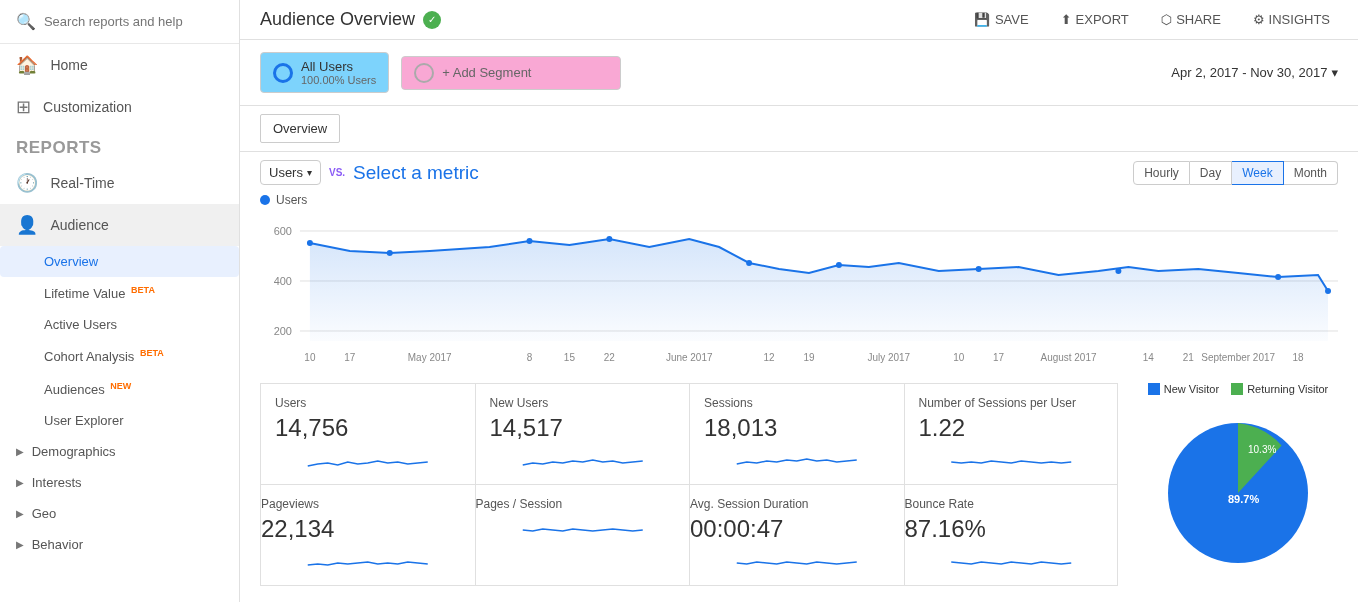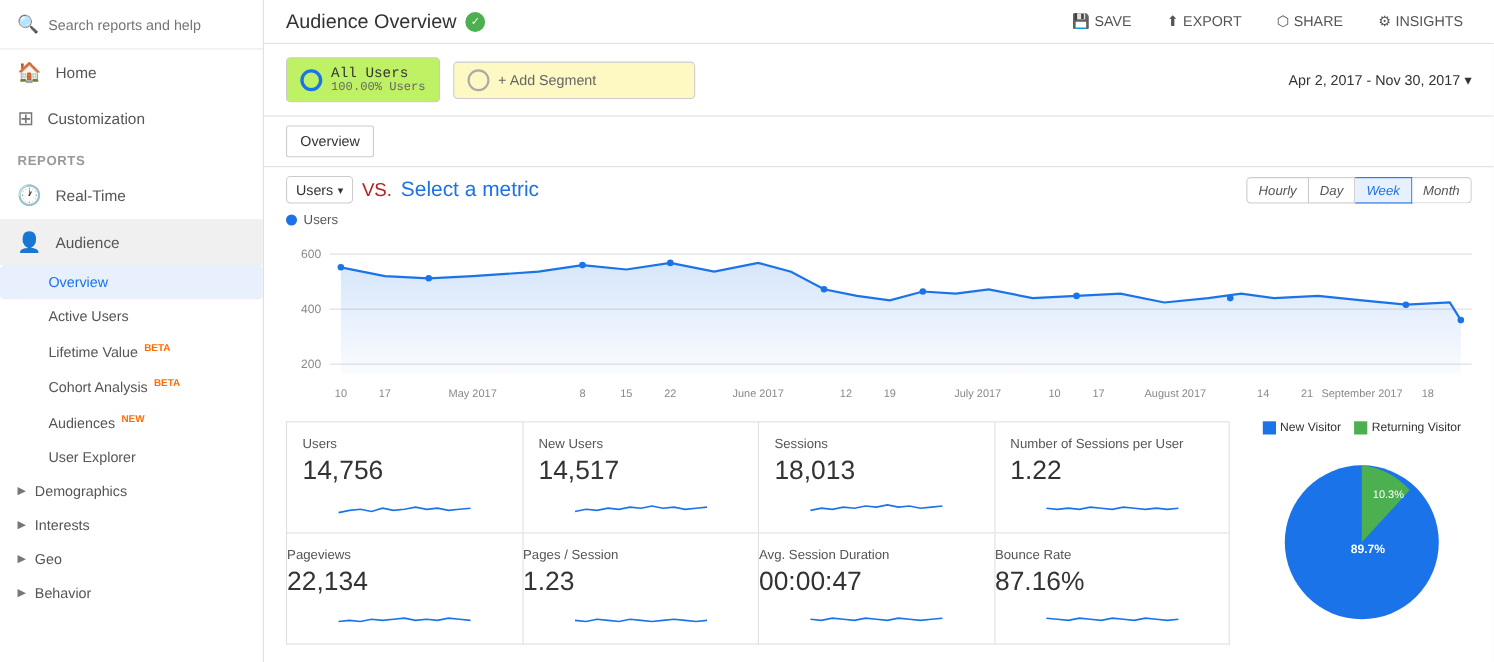--- a/index.html
+++ b/index.html
@@ -30,21 +30,21 @@
       align-items: center;
       padding: 10px 16px;
       cursor: pointer;
       color: #555;
       font-size: 14px;
     }
     .nav-item .nav-icon { margin-right: 12px; font-size: 18px; color: #777; }
 
     .reports-label {
       padding: 10px 16px 4px;
-      font-size: 12px;
+      font-size: 17px;
       color: #999;
       font-weight: bold;
       letter-spacing: 0.5px;
     }
 
     .nav-sub {
       padding: 8px 16px 8px 44px;
       cursor: pointer;
       color: #555;
       font-size: 13px;
@@ -99,29 +99,29 @@
     .segment-bar {
       display: flex;
       align-items: center;
       padding: 12px 20px;
       gap: 12px;
       border-bottom: 1px solid #e0e0e0;
     }
     .segment-chip {
       display: flex; align-items: center; gap: 8px;
       border: 1px solid #ccc; border-radius: 4px; padding: 6px 12px;
-      font-size: 13px; cursor: pointer; background: #bef264; font-family: Liberation Mono, monospace;
+      font-size: 13px; cursor: pointer; background: #7dd3fc;
     }
     .segment-chip .circle-icon {
       width: 20px; height: 20px; border: 3px solid #1a73e8; border-radius: 50%;
     }
     .add-segment-chip {
       display: flex; align-items: center; gap: 8px;
       border: 1px solid #ccc; border-radius: 4px; padding: 6px 12px;
-      font-size: 13px; cursor: pointer; color: #666; background: #fef9c3;
+      font-size: 13px; cursor: pointer; color: #666; background: #f9a8d4;
       flex: 1; max-width: 220px;
     }
     .add-segment-chip .circle-empty {
       width: 20px; height: 20px; border: 2px solid #aaa; border-radius: 50%;
     }
 
     .date-range {
       margin-left: auto; color: #333; font-size: 13px; cursor: pointer;
       display: flex; align-items: center; gap: 4px;
     }
@@ -137,26 +137,26 @@
     }
 
     
     .chart-controls {
       display: flex; align-items: center; padding: 8px 20px; gap: 8px;
     }
     .metric-dropdown {
       display: flex; align-items: center; gap: 4px; border: 1px solid #ccc;
       border-radius: 4px; padding: 4px 8px; cursor: pointer; font-size: 13px; background: #fff;
     }
-    .vs-label { color: #b91c1c; font-size: 17px; }
+    .vs-label { color: #8b5cf6; font-size: 10px; font-weight: bold; }
     .select-metric { color: #1a73e8; font-size: 19px; cursor: pointer; }
     .time-btns { margin-left: auto; display: flex; gap: 0; }
     .time-btn {
       padding: 4px 10px; border: 1px solid #ccc; background: #fff;
-      font-size: 12px; cursor: pointer; color: #555; font-style: italic;
+      font-size: 12px; cursor: pointer; color: #555;
     }
     .time-btn:first-child { border-radius: 4px 0 0 4px; }
     .time-btn:last-child { border-radius: 0 4px 4px 0; }
     .time-btn.active { background: #e8f0fe; color: #1a73e8; border-color: #1a73e8; }
     .time-btn + .time-btn { border-left: none; }
 
     
     .chart-area {
       padding: 0 20px;
       position: relative;
@@ -233,25 +233,25 @@
 
   <div class="nav-item active-parent">
     <span class="nav-icon">👤</span>
     <span>Audience</span>
   </div>
 
   <div class="nav-sub active">
     <span>Overview</span>
   </div>
   <div class="nav-sub">
-    <span>Active Users</span>
-  </div>
-  <div class="nav-sub">
     <span>Lifetime Value</span>
     <sup style="color:#ff6d00;font-size:9px;margin-left:2px;font-weight:bold;">BETA</sup>
+  </div>
+  <div class="nav-sub">
+    <span>Active Users</span>
   </div>
   <div class="nav-sub">
     <span>Cohort Analysis</span>
     <sup style="color:#ff6d00;font-size:9px;margin-left:2px;font-weight:bold;">BETA</sup>
   </div>
   <div class="nav-sub">
     <span>Audiences</span>
     <sup style="color:#ff6d00;font-size:9px;margin-left:2px;font-weight:bold;">NEW</sup>
   </div>
   <div class="nav-sub">
@@ -450,21 +450,20 @@
         <div class="stat-label">Pageviews</div>
         <div class="stat-value">22,134</div>
         <div class="stat-sparkline">
           <svg class="sparkline" viewBox="0 0 120 24">
               <polyline points="0,16 10,15 20,16 30,14 40,15 50,14 60,13 70,15 80,14 90,15 100,13 110,14 120,15" fill="none" stroke="#1a73e8" stroke-width="1.5"></polyline>
             </svg>
         </div>
       </div>
       <div class="stat-card2">
         <div class="stat-label">Pages / Session</div>
-        <div class="stat-value">1.23</div>
         <div class="stat-sparkline">
           <svg class="sparkline" viewBox="0 0 120 24">
               <polyline points="0,15 10,16 20,14 30,15 40,16 50,14 60,15 70,16 80,15 90,14 100,15 110,16 120,15" fill="none" stroke="#1a73e8" stroke-width="1.5"></polyline>
             </svg>
         </div>
       </div>
       <div class="stat-card2">
         <div class="stat-label">Avg. Session Duration</div>
         <div class="stat-value">00:00:47</div>
         <div class="stat-sparkline">

